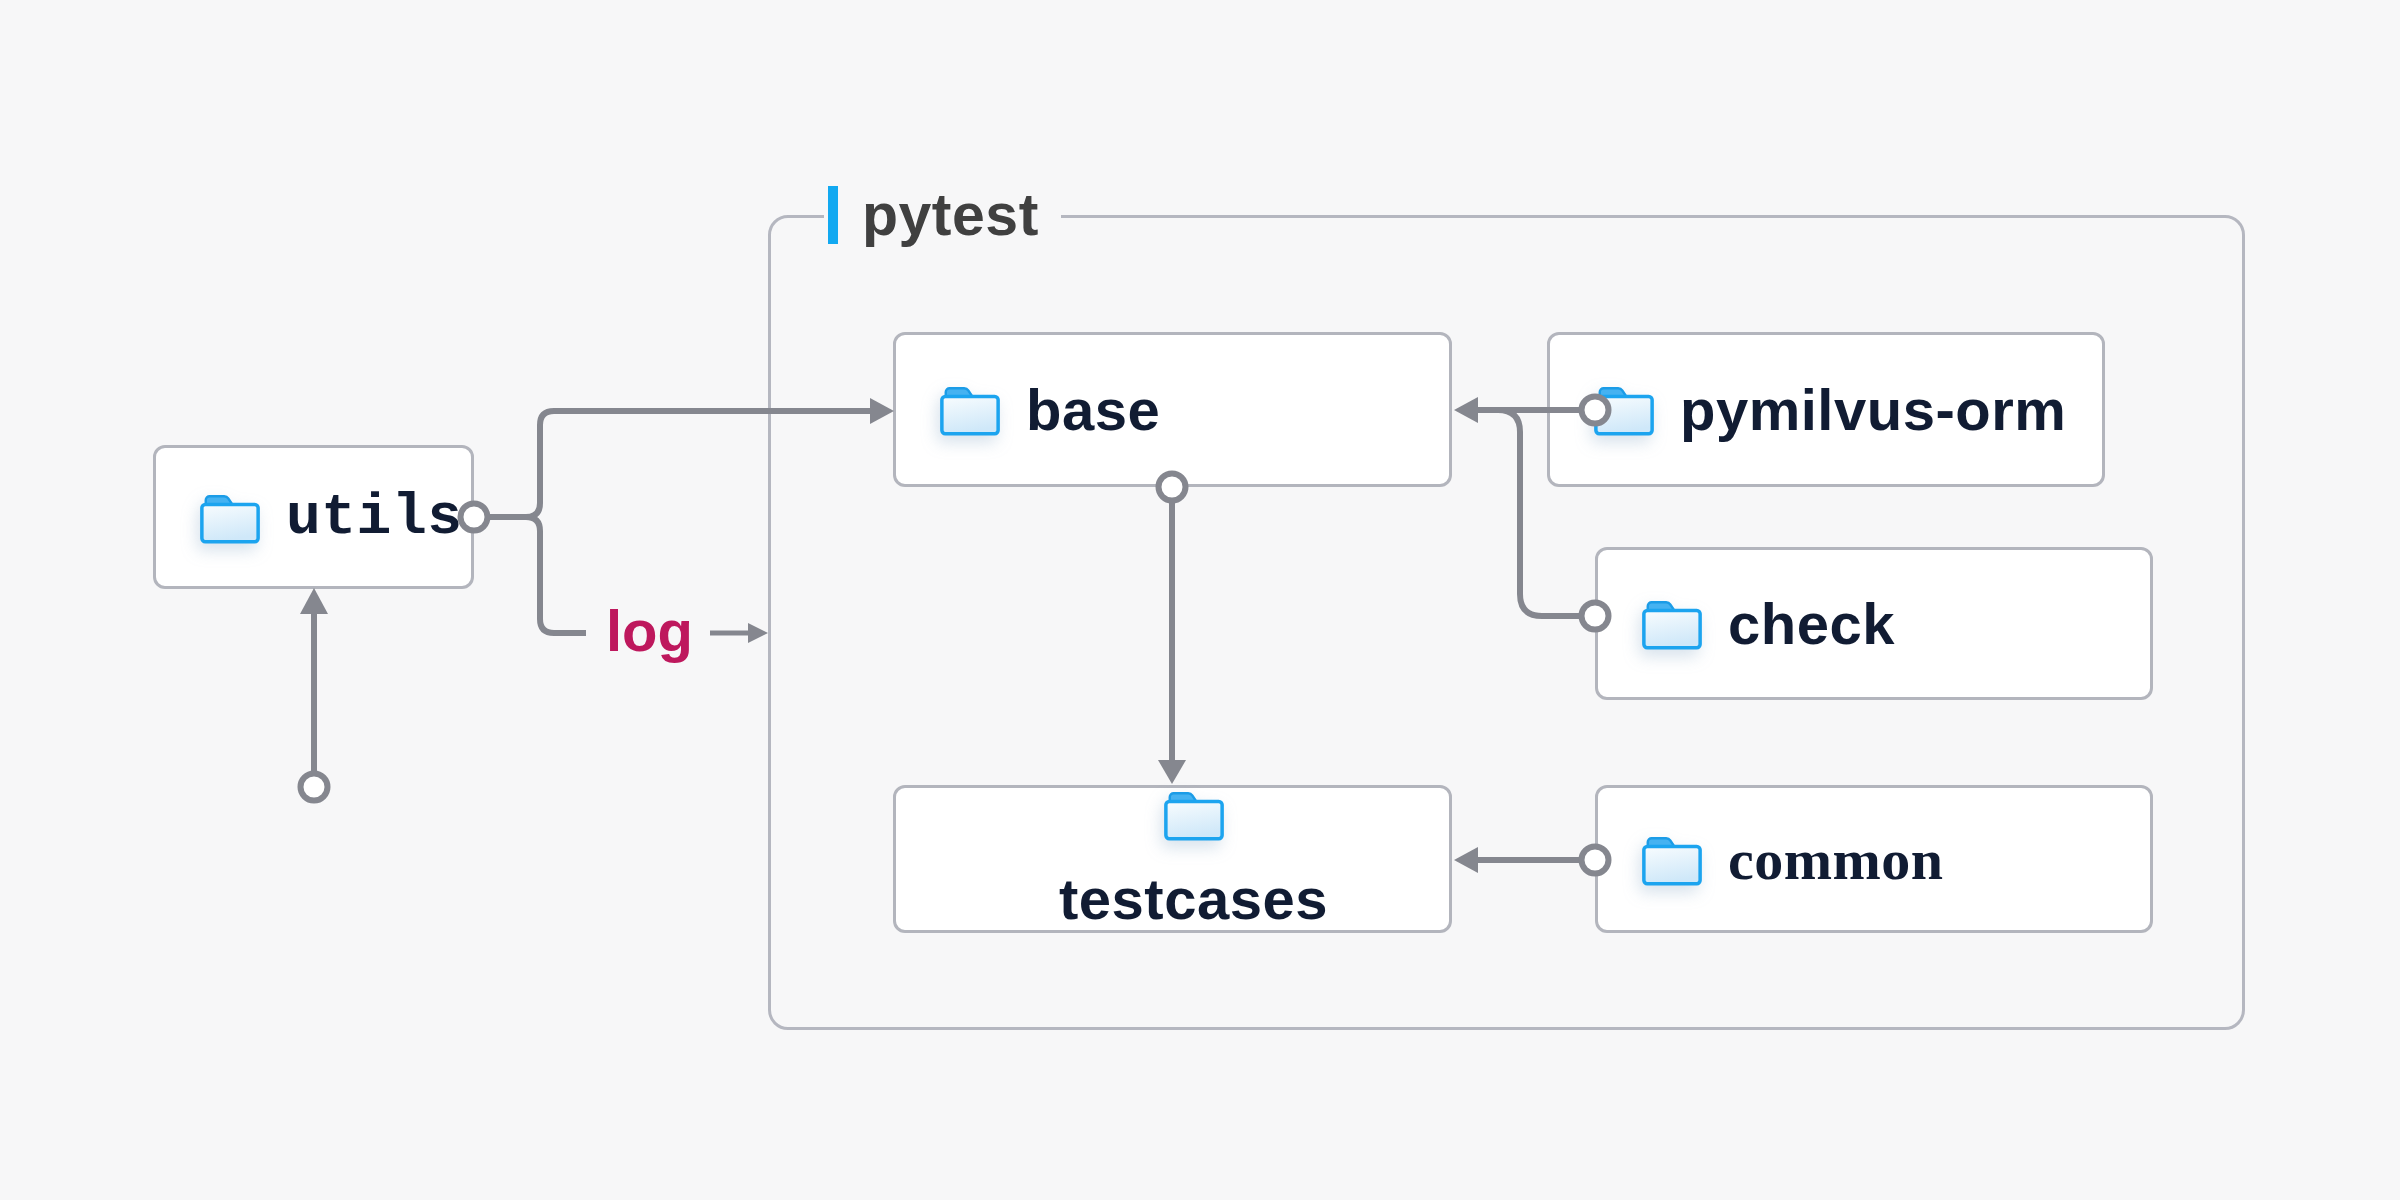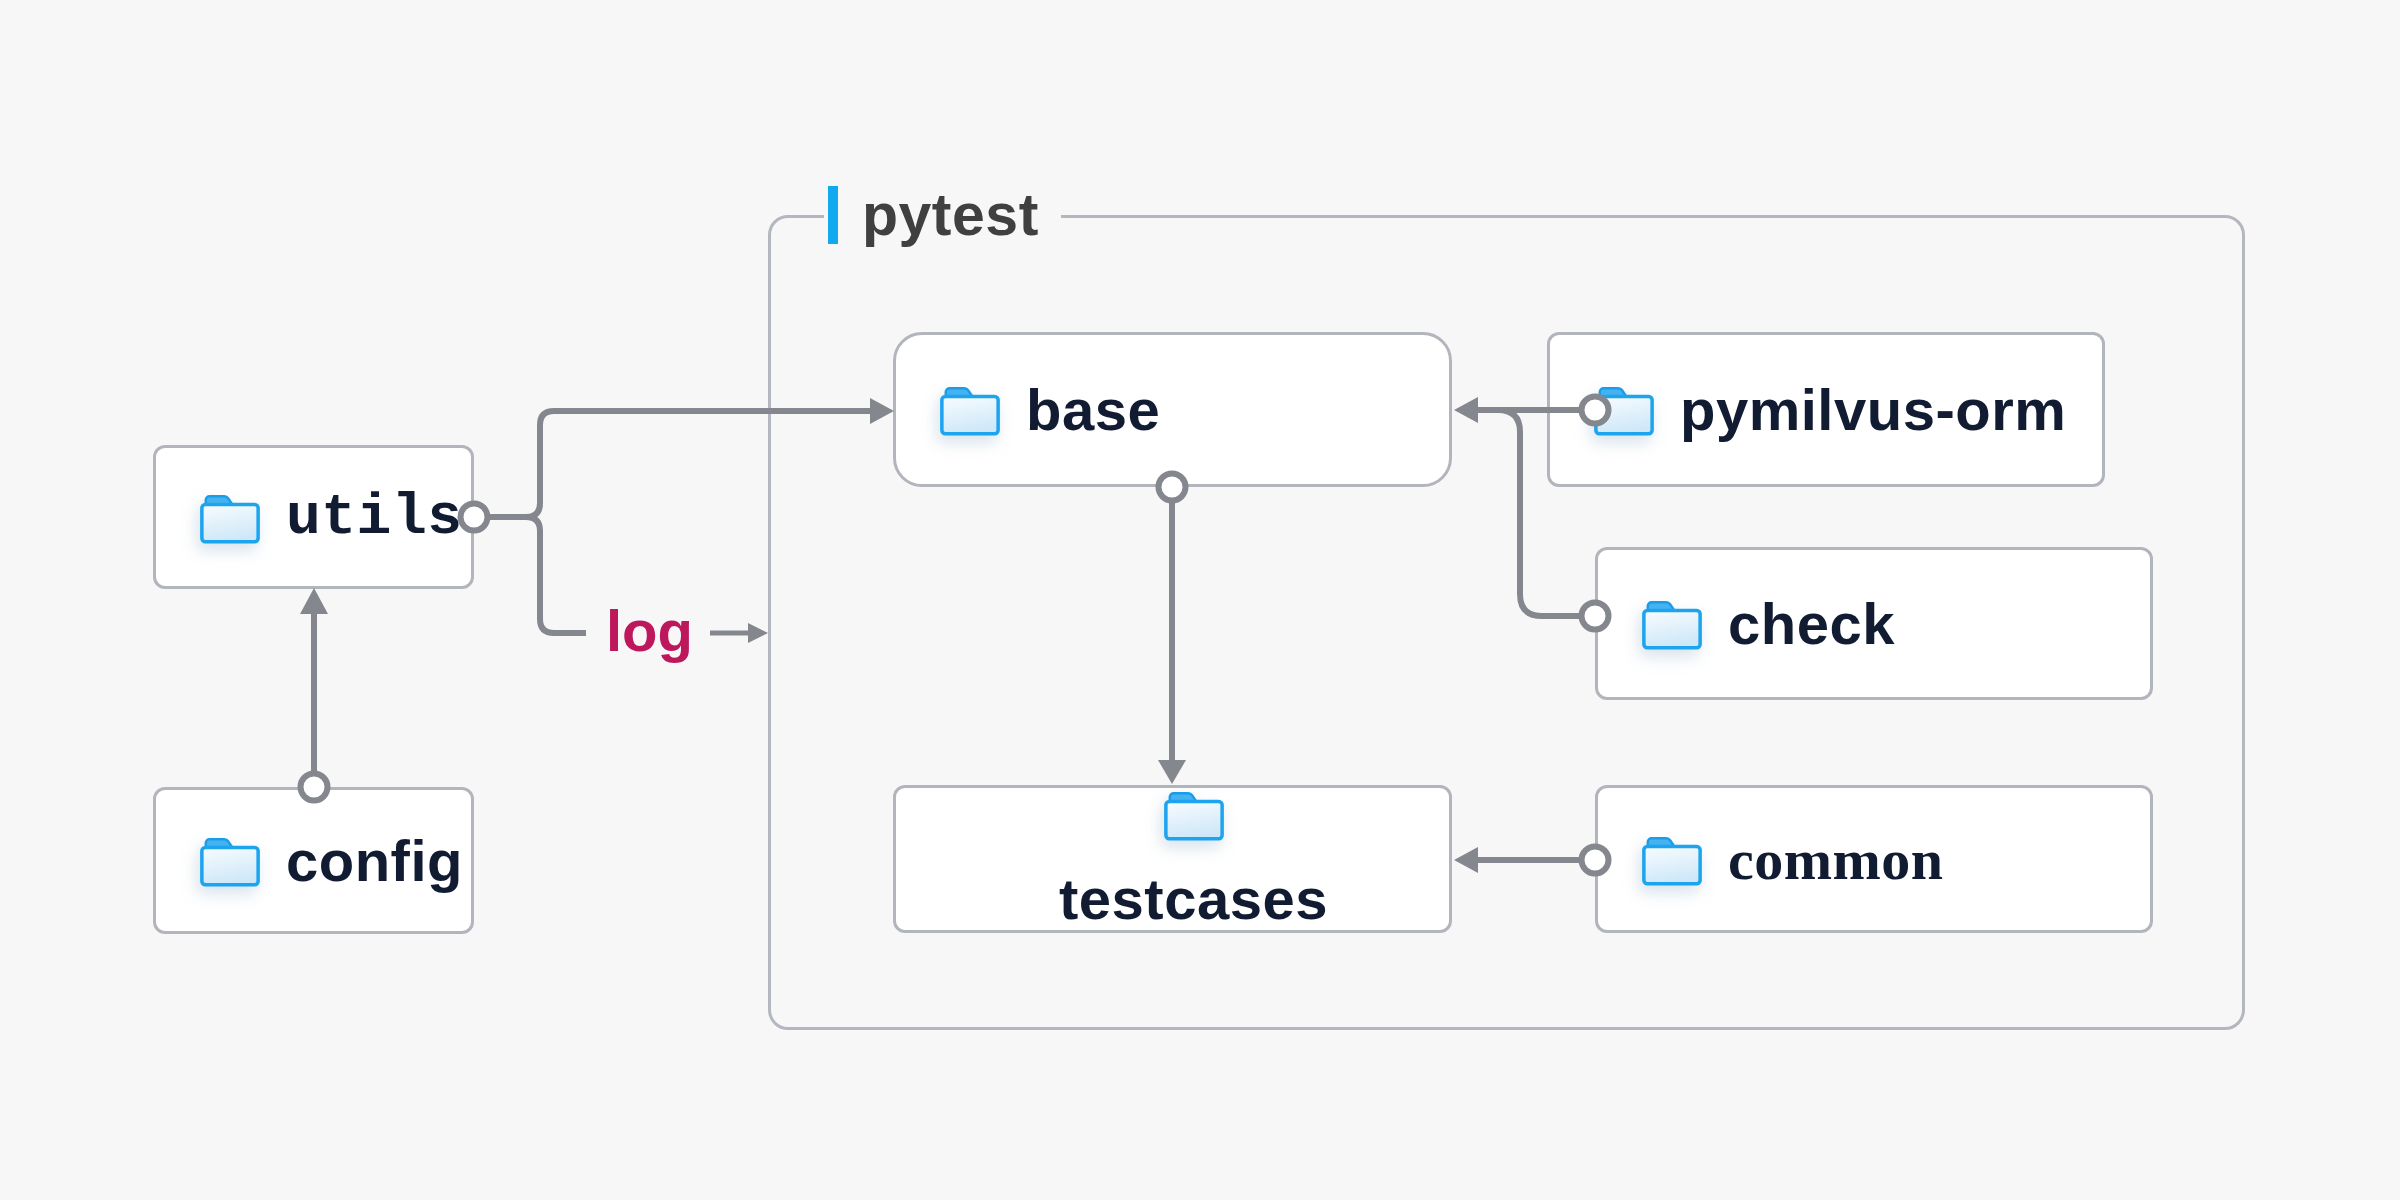--- a/index.html
+++ b/index.html
@@ -59,21 +59,21 @@
     font-weight: 700;
     color: #111c33;
     letter-spacing: 0.5px;
     white-space: nowrap;
   }
   .folder-svg { width: 64px; height: 53px; flex: none;
     filter: drop-shadow(-3px 7px 8px rgba(110,150,185,0.28)); }
 
   .n-utils     { left: 153px;  top: 445px; width: 321px; height: 144px; font-family: Liberation Mono, monospace; }
   .n-config    { left: 153px;  top: 787px; width: 321px; height: 147px; }
-  .n-base      { left: 893px;  top: 332px; width: 559px; height: 155px; border-radius: 29px; }
+  .n-base      { left: 893px;  top: 332px; width: 559px; height: 155px; }
   .n-pymilvus  { left: 1547px; top: 332px; width: 558px; height: 155px; }
   .n-check     { left: 1595px; top: 539px; width: 558px; height: 153px; margin-top: 8px; }
   .n-testcases { left: 893px;  top: 785px; width: 559px; height: 148px; flex-direction: column; }
   .n-common    { left: 1595px; top: 785px; width: 558px; height: 148px; font-family: Liberation Serif, serif; }
 
   
   .edges-svg {
     position: absolute;
     left: 0; top: 0;
     width: 2400px; height: 1200px;
@@ -117,27 +117,20 @@
   </div>
 
   <div class="node n-utils">
     <svg class="folder-svg" viewBox="0 0 66 54">
       <path d="M8 16 v-7 a4 4 0 0 1 4 -4 h15 a5 5 0 0 1 4.2 2.3 L37 16 Z" fill="#45b2f1" stroke="#1b9ce7" stroke-width="2.5"></path>
       <rect x="4" y="13.5" width="58" height="38.5" rx="3.5" fill="url(#folderFill)" stroke="#1ca4ef" stroke-width="3.6"></rect>
     </svg>
     <span class="node-label">utils</span>
   </div>
 
-  <div class="node n-config">
-    <svg class="folder-svg" viewBox="0 0 66 54">
-      <path d="M8 16 v-7 a4 4 0 0 1 4 -4 h15 a5 5 0 0 1 4.2 2.3 L37 16 Z" fill="#45b2f1" stroke="#1b9ce7" stroke-width="2.5"></path>
-      <rect x="4" y="13.5" width="58" height="38.5" rx="3.5" fill="url(#folderFill)" stroke="#1ca4ef" stroke-width="3.6"></rect>
-    </svg>
-    <span class="node-label">config</span>
-  </div>
 
   <div class="node n-base">
     <svg class="folder-svg" viewBox="0 0 66 54">
       <path d="M8 16 v-7 a4 4 0 0 1 4 -4 h15 a5 5 0 0 1 4.2 2.3 L37 16 Z" fill="#45b2f1" stroke="#1b9ce7" stroke-width="2.5"></path>
       <rect x="4" y="13.5" width="58" height="38.5" rx="3.5" fill="url(#folderFill)" stroke="#1ca4ef" stroke-width="3.6"></rect>
     </svg>
     <span class="node-label">base</span>
   </div>
 
   <div class="node n-pymilvus">

